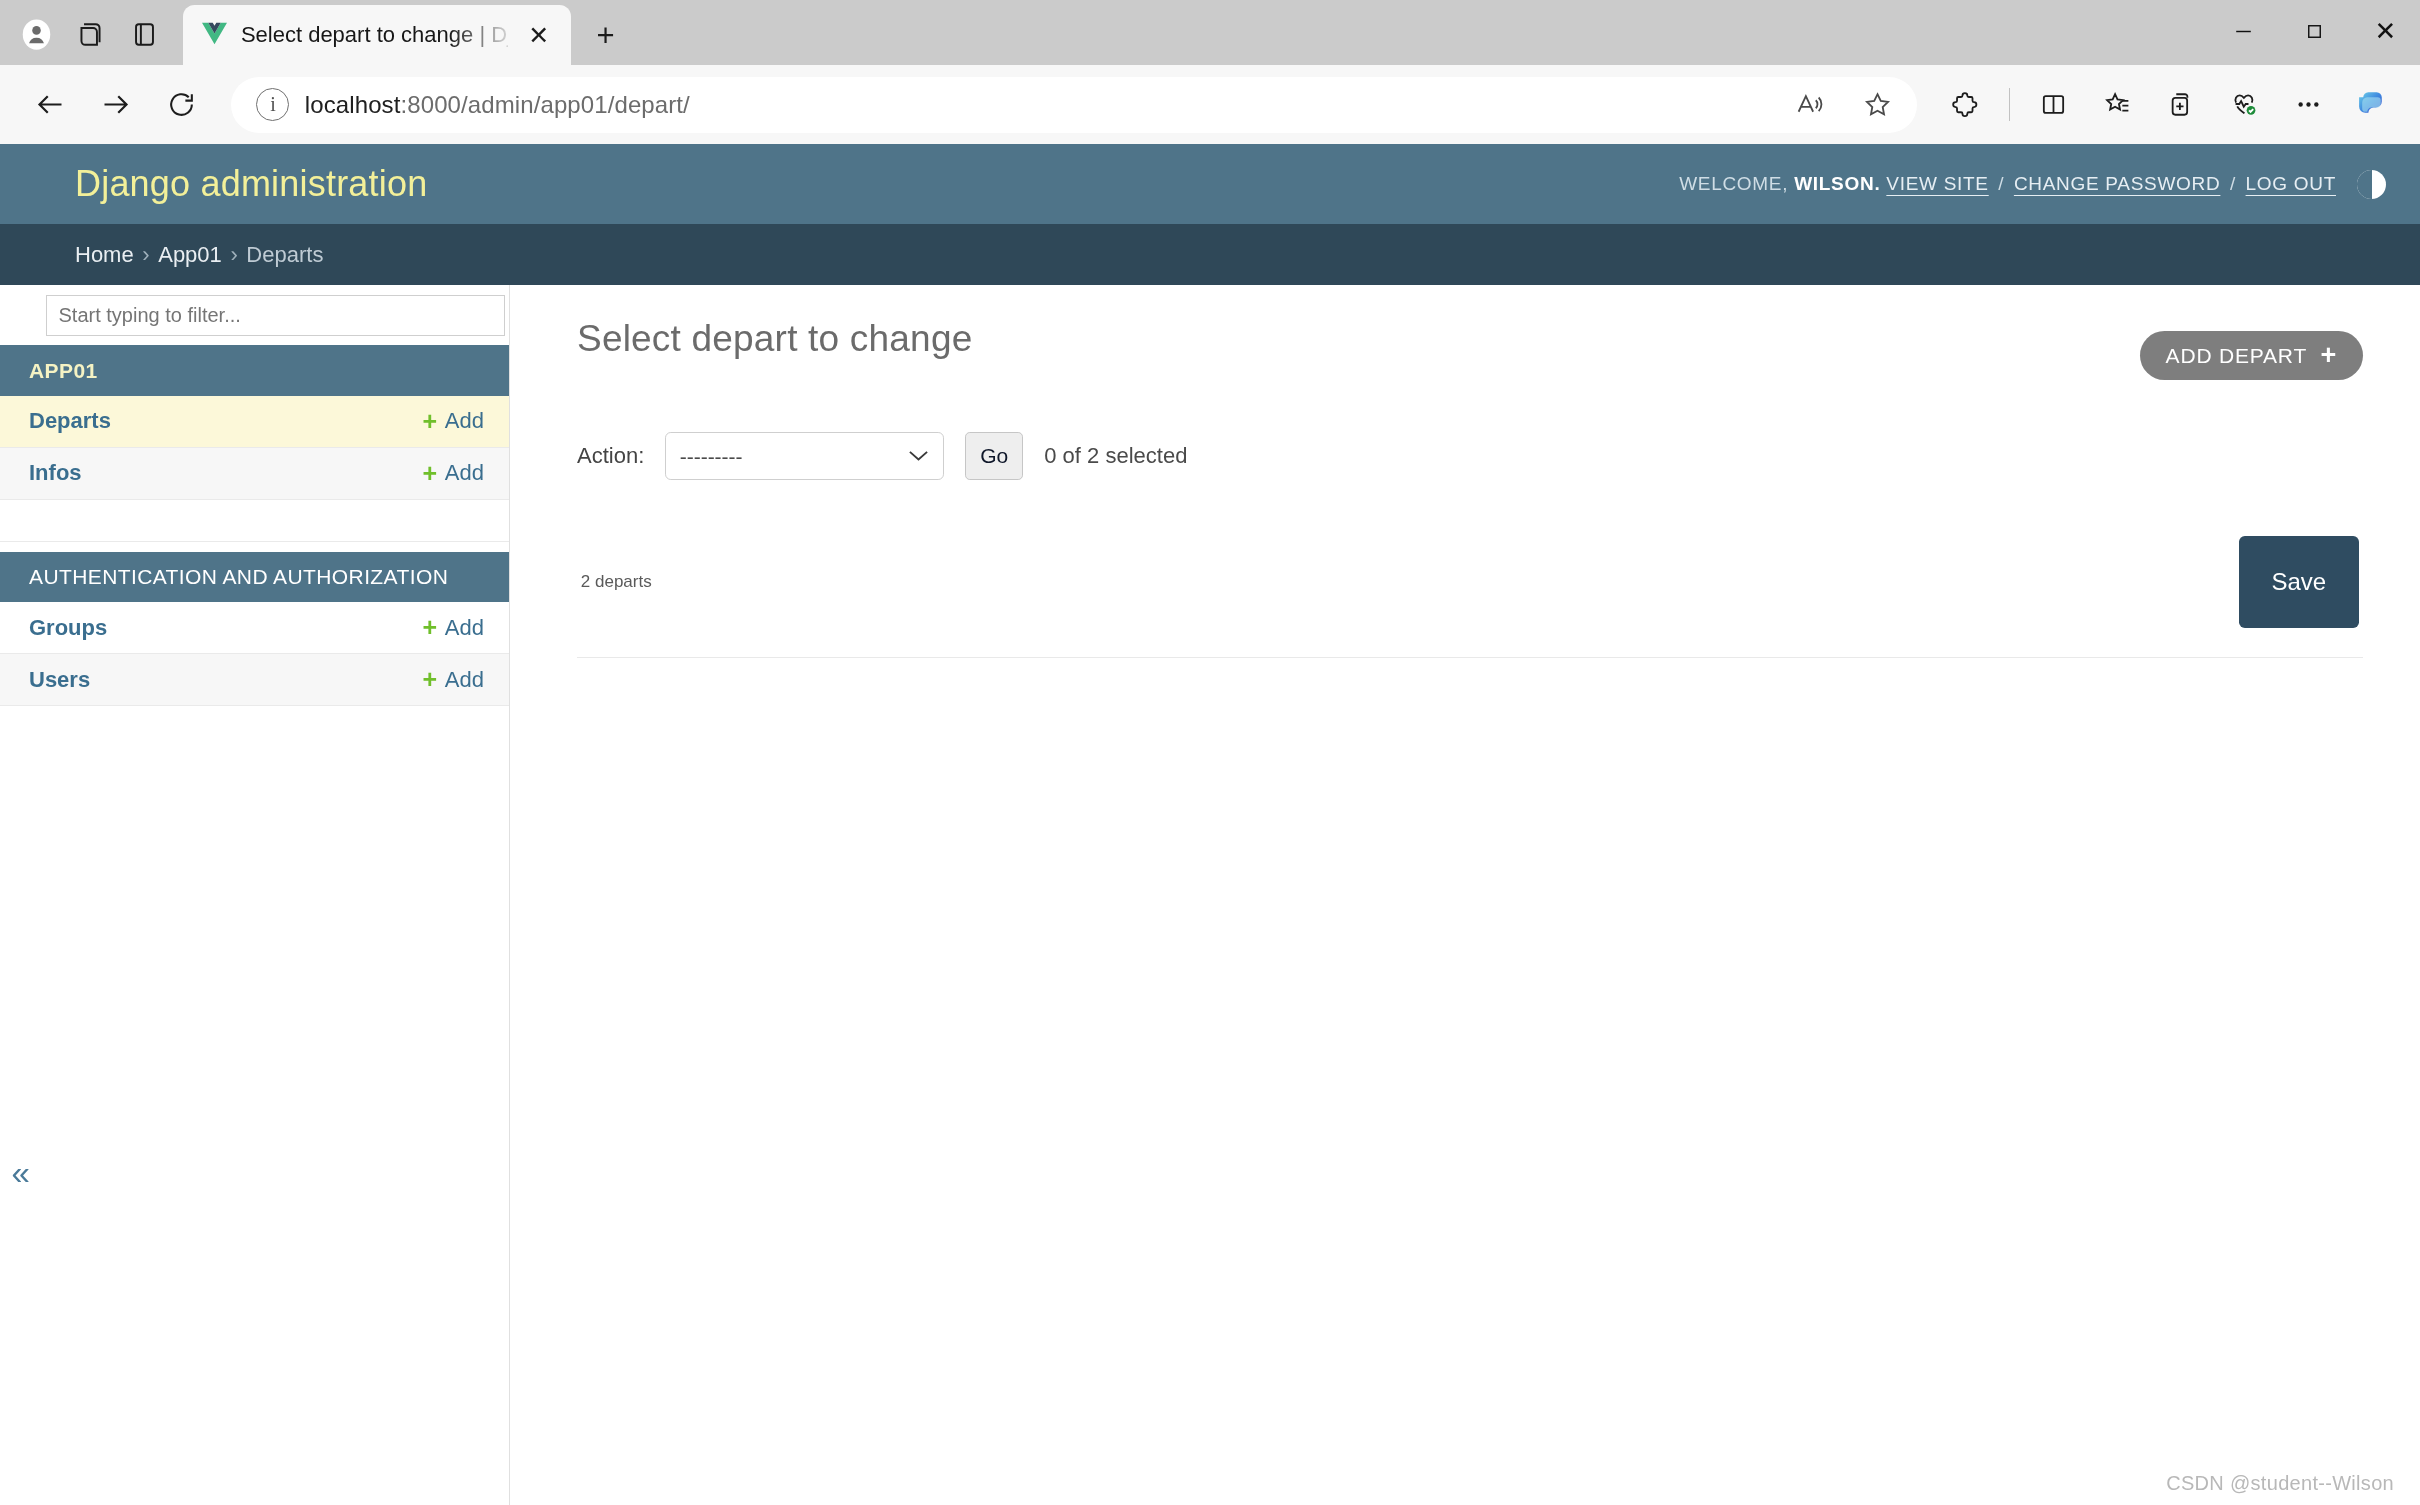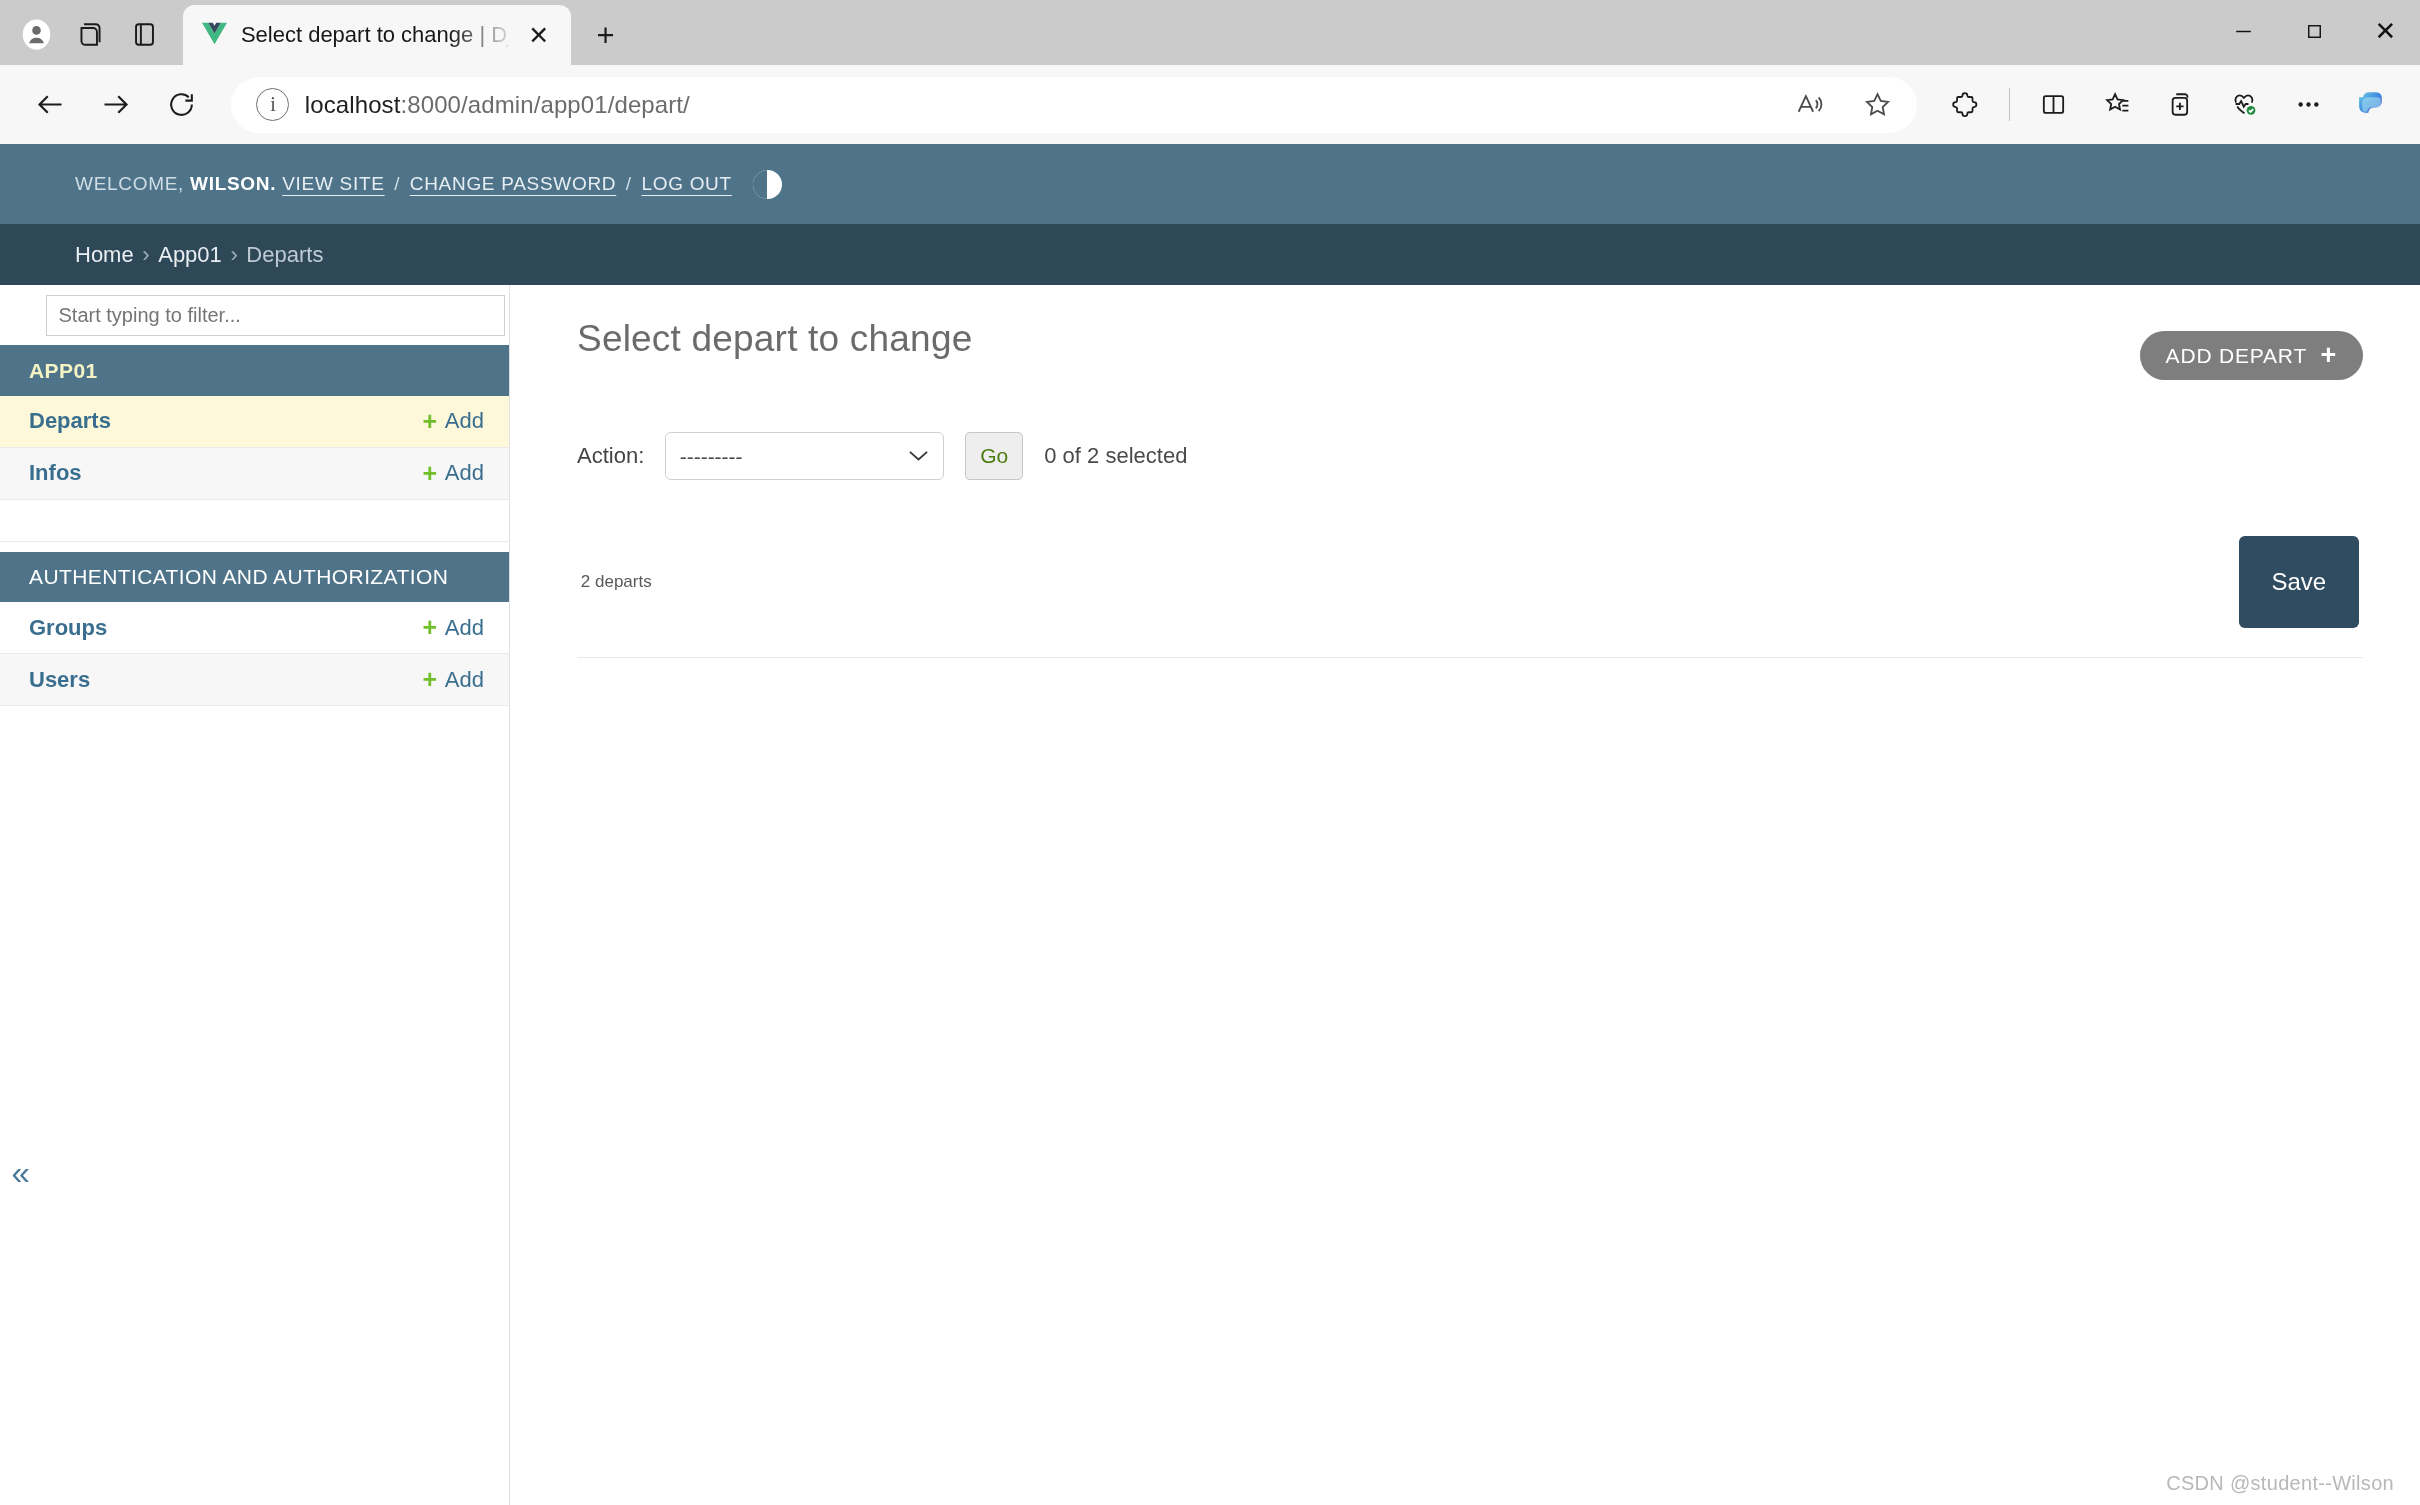--- a/index.html
+++ b/index.html
@@ -178,21 +178,21 @@
     appearance: none; -webkit-appearance: none;
     font-family: "Liberation Sans", sans-serif;
   }
   #action-select-wrap { position: relative; display: inline-block; }
   #action-select-caret {
     position: absolute; right: 15.4px; top: 50%; transform: translateY(-50%);
     pointer-events: none; color: #3a3a3a; font-size: 19px;
   }
   #go-button {
     height: 48px; min-width: 58px; background: #eeeeee; border: 1px solid #c6c6c6;
-    border-radius: 4.8px; font-size: 21px; color: #4d7c0f; padding: 0 5px;
+    border-radius: 4.8px; font-size: 21px; color: #0f172a; padding: 0 5px;
     display: flex; align-items: center; justify-content: center;
     font-family: "Liberation Sans", sans-serif;
   }
   #action-counter { font-size: 22px; color: #4a4a4a; }
 
   table#result-list { width: 100%; border-collapse: collapse; }
   #result-list thead th {
     background: #f7f7f7; border-top: 1px solid #eaeaea;
     border-bottom: 1px solid #eaeaea; text-align: left;
     padding: 17.3px 9.6px; font-size: 20px; color: #4a4a4a; font-weight: 700;
@@ -374,20 +374,21 @@
         <path d="M7 9a5 5 0 0 1 5-5h8a5 5 0 0 1 5 5v4a6 6 0 0 1-6 6h-2a5 5 0 0 0-5 5H9a6 6 0 0 1-6-6V9z" fill="url(#cpg)"></path>
         <path d="M11 9h10a3 3 0 0 1 3 3v3a4 4 0 0 1-4 4h-5a4 4 0 0 0-4 4H9a3 3 0 0 1-3-3v-6a5 5 0 0 1 5-5z" fill="#9fdcf0" opacity=".65"></path>
       </svg>
     </div>
   </div>
 
   <div id="left-edge-strip"></div>
   <div id="viewport">
 
     <div id="dj-header">
+      <div id="dj-branding">Django administration</div>
       <div id="dj-user-tools">
         <span class="plain">WELCOME,</span>
         <span>&nbsp;</span>
         <strong>WILSON.</strong>
         <span>&nbsp;</span>
         <a href="#">VIEW SITE</a>
         <span class="sep">/</span>
         <a href="#">CHANGE PASSWORD</a>
         <span class="sep">/</span>
         <a href="#">LOG OUT</a>

